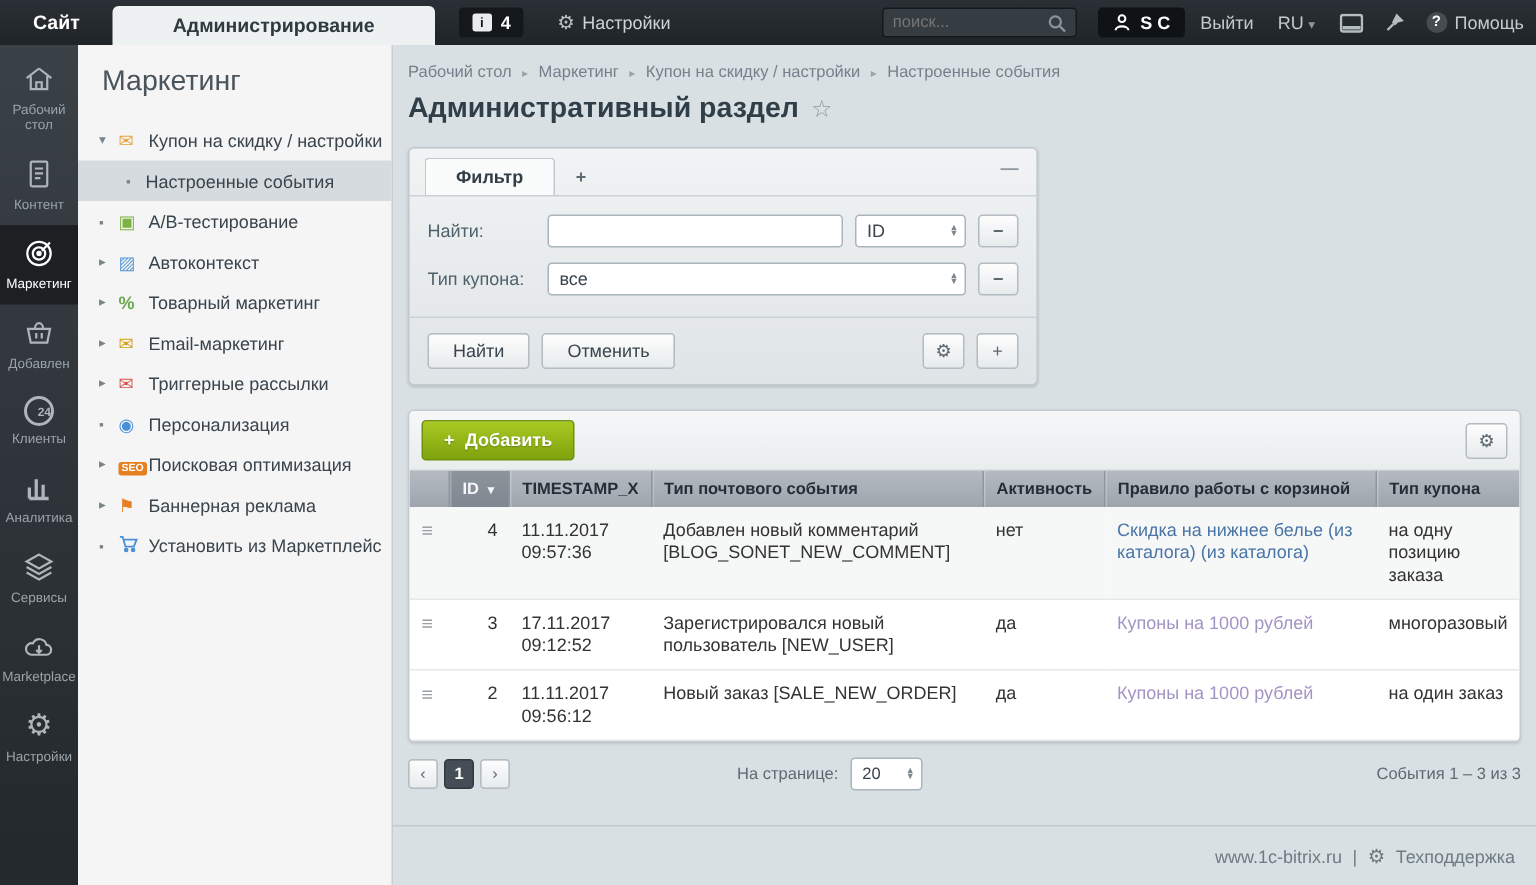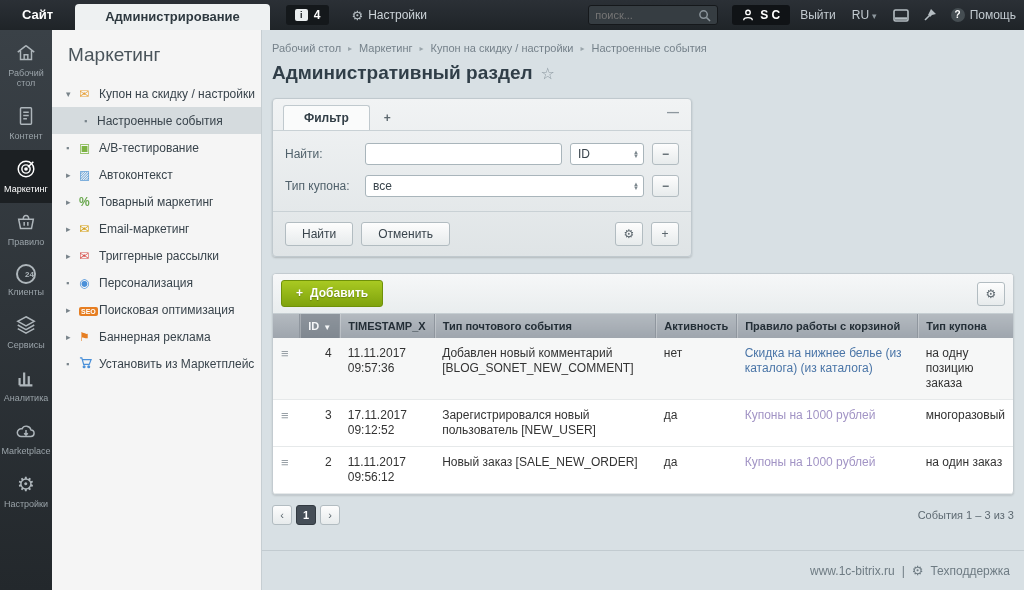--- a/index.html
+++ b/index.html
@@ -2,21 +2,21 @@
 <html><head>
 <meta charset="utf-8">
 <style>
   * { margin:0; padding:0; box-sizing:border-box; }
   html,body { width:1024px; height:590px; overflow:hidden; }
   body { font-family:"Liberation Sans","DejaVu Sans",sans-serif; font-size:12px; background:#d8e0e4; }
 
   
   .topbar { height:30px; background:linear-gradient(#2b3036,#1f2428); display:flex; align-items:stretch; color:#c3cbd1; }
   .tab-site { padding:0 22px; line-height:30px; color:#fff; font-weight:bold; font-size:13px; cursor:pointer; }
-  .tab-admin { margin-top:4px; padding:0 30px; line-height:26px; background:#eef1f2; color:#2e3940; font-weight:bold; font-size:13px; border-radius:4px 4px 0 0; cursor:pointer; }
+  .tab-admin { margin-top:4px; padding:0 40px; line-height:26px; background:#eef1f2; color:#2e3940; font-weight:bold; font-size:13px; border-radius:4px 4px 0 0; cursor:pointer; }
   .tb-badge { align-self:center; margin-left:16px; background:#14181b; border-radius:3px; padding:3px 9px; display:flex; align-items:center; gap:6px; color:#fff; font-weight:bold; cursor:pointer; }
   .bubble { width:13px; height:12px; background:#e9edee; border-radius:2px; color:#14181b; font-size:9px; font-weight:bold; text-align:center; line-height:12px; }
   .tb-settings { align-self:center; margin-left:22px; display:flex; align-items:center; gap:5px; cursor:pointer; color:#cdd4d9; }
   .gear-glyph { font-size:13px; color:#b8c0c5; }
   .tb-spacer { flex:1; }
   .tb-search { align-self:center; width:130px; height:20px; background:#363d42; border:1px solid #15181b; border-radius:3px; display:flex; align-items:center; padding:0 6px; margin-right:14px; }
   .tb-search input { flex:1; background:transparent; border:none; outline:none; color:#9aa3a9; font-size:11px; width:90px; }
   .tb-user { align-self:center; background:#101316; border-radius:3px; padding:3px 10px; display:flex; align-items:center; gap:6px; color:#fff; font-weight:bold; margin-right:10px; cursor:pointer; }
   .tb-link { align-self:center; margin-right:16px; cursor:pointer; font-size:12px; }
   .tb-ico { align-self:center; margin-right:14px; cursor:pointer; display:flex; align-items:center; }
@@ -186,41 +186,41 @@
           <path d="M14 10 L20 4"></path>
         </svg>
       <span>Маркетинг</span>
     </div>
     <div class="rail-item">
       <svg viewBox="0 0 24 24">
           <path d="M4 9 H20 L18 19 H6 Z"></path>
           <path d="M9 9 C9 3.5,15 3.5,15 9"></path>
           <path d="M10 12 V16 M14 12 V16"></path>
         </svg>
-      <span>Правило</span>
+      <span>Добавлен</span>
     </div>
     <div class="rail-item">
       <div class="badge24">24</div>
       <span>Клиенты</span>
+    </div>
+    <div class="rail-item">
+      <svg viewBox="0 0 24 24">
+          <path d="M5 20 V12 M5 20 H19" stroke-width="2.4"></path>
+          <path d="M10 20 V6" stroke-width="2.4"></path>
+          <path d="M15 20 V10" stroke-width="2.4"></path>
+        </svg>
+      <span>Аналитика</span>
     </div>
     <div class="rail-item">
       <svg viewBox="0 0 24 24">
           <path d="M12 3 L21 8 L12 13 L3 8 Z"></path>
           <path d="M3 12 L12 17 L21 12"></path>
           <path d="M3 16 L12 21 L21 16"></path>
         </svg>
       <span>Сервисы</span>
-    </div>
-    <div class="rail-item">
-      <svg viewBox="0 0 24 24">
-          <path d="M5 20 V12 M5 20 H19" stroke-width="2.4"></path>
-          <path d="M10 20 V6" stroke-width="2.4"></path>
-          <path d="M15 20 V10" stroke-width="2.4"></path>
-        </svg>
-      <span>Аналитика</span>
     </div>
     <div class="rail-item">
       <svg viewBox="0 0 24 24">
           <path d="M7 18 a4.2 4.2 0 1 1 .6-8.3 a5.2 5.2 0 0 1 9.8 1.1 a3.6 3.6 0 0 1 -.4 7.2 z"></path>
           <path d="M12 11 V16 M10 14.5 L12 16.5 L14 14.5"></path>
         </svg>
       <span>Marketplace</span>
     </div>
     <div class="rail-item">
       <span class="glyph-ico">⚙</span>
@@ -430,20 +430,30 @@
           </tbody>
         </table>
       </div>
 
       <div class="pagi-row">
         <div class="pager">
           <div class="pg-btn">‹</div>
           <div class="pg-btn current">1</div>
           <div class="pg-btn">›</div>
         </div>
+        <div class="perpage">
+          <span>На странице:</span>
+          <div class="f-select pp-select">
+            <span>20</span>
+            <span class="spin">
+                <span>▲</span>
+                <span>▼</span>
+              </span>
+          </div>
+        </div>
         <div class="pagi-summary">События 1 – 3 из 3</div>
       </div>
 
     </div>
 
     <div class="footer">
       <div class="foot-right">
         <span class="foot-link">www.1c-bitrix.ru</span>
         <span>|</span>
         <span class="gear-glyph" style="color:#6e7b83">⚙</span>

